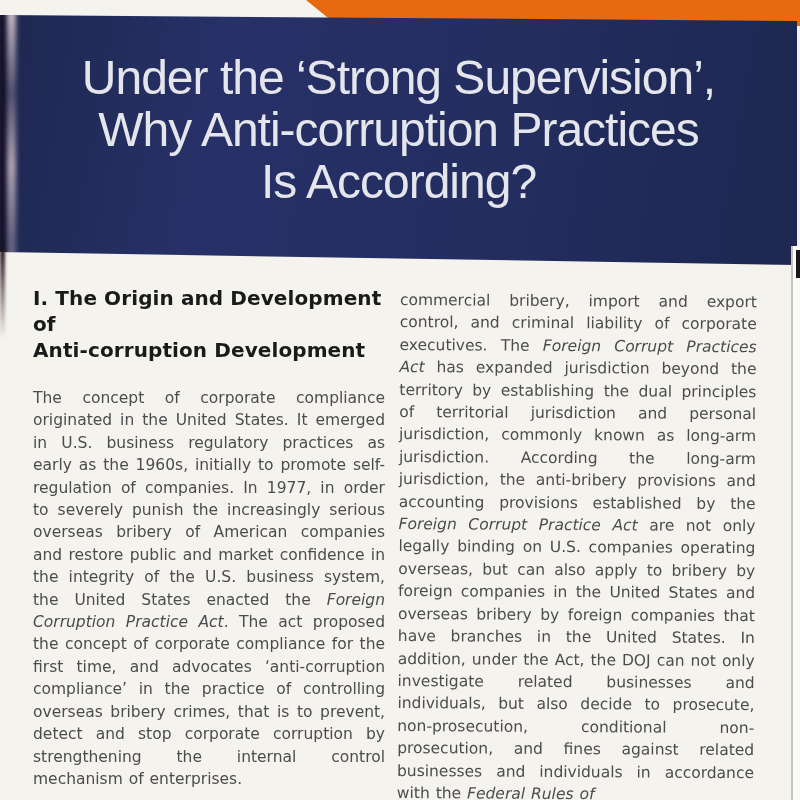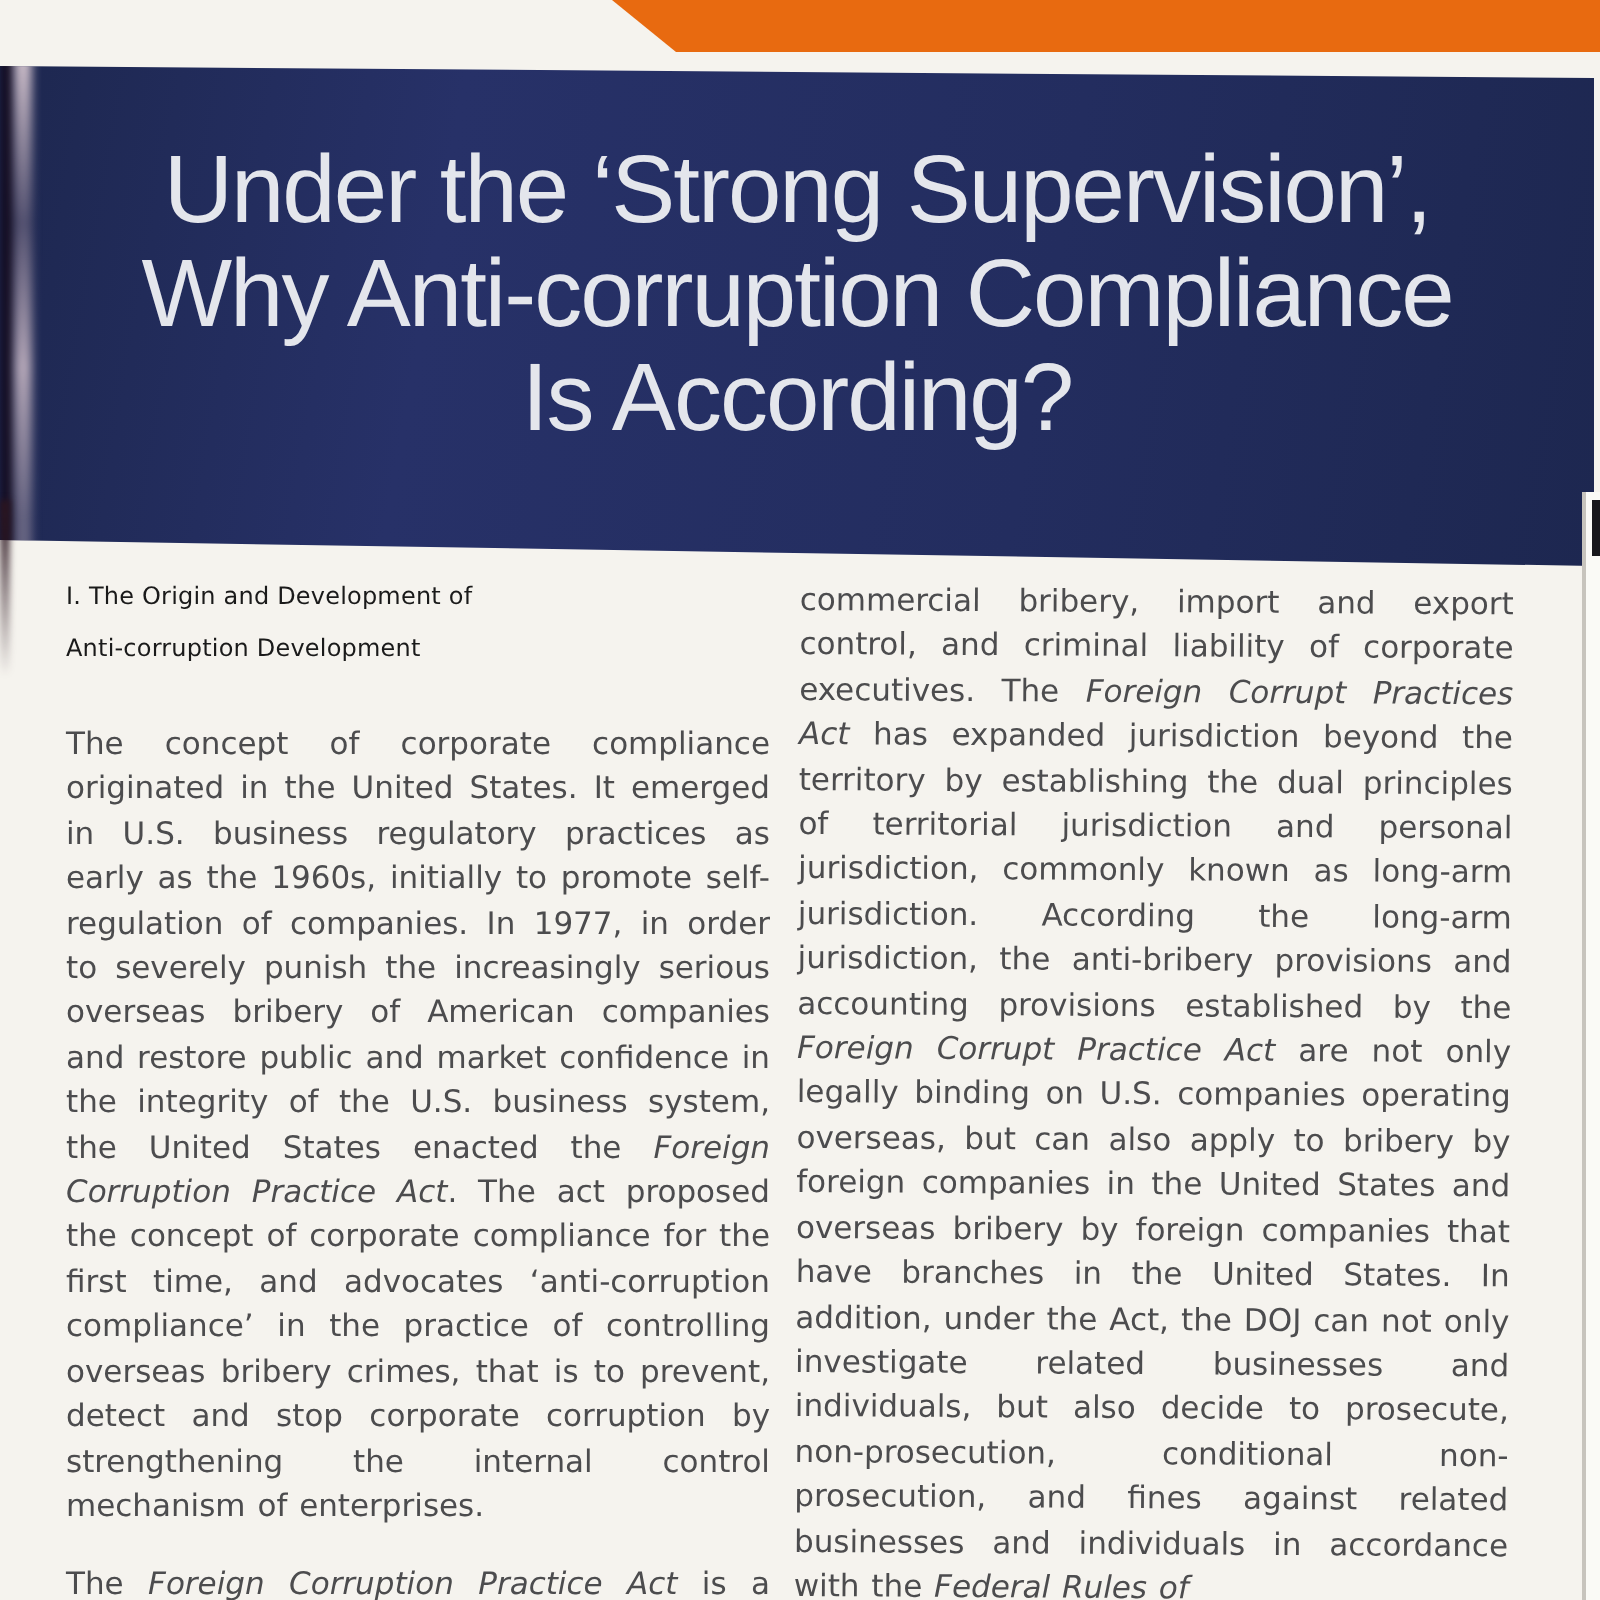--- a/index.html
+++ b/index.html
@@ -16,21 +16,21 @@
 
   
   .orange-corner {
     position: absolute; top: 0; left: 296px; width: 504px; height: 26px;
     background: var(--accent-orange, #e86a10);
     clip-path: polygon(10px 0, 100% 0, 100% 100%, 42px 100%);
   }
 
   
   .banner {
-    position: absolute; top: 18px; left: 0; width: 797px; height: 267px;
+    position: absolute; top: 0; left: 0; width: 797px; height: 267px;
     background: linear-gradient(100deg, #1d274f 0%, #273168 28%, var(--banner-navy, #232d5f) 65%, #1d2750 100%);
     clip-path: polygon(0 15px, 100% 21px, 100% 265px, 0 252px);
   }
   .spine-dark {
     position: absolute; left: 0; top: 0; bottom: 0; width: 7px;
     background: rgba(18, 8, 26, 0.85);
     filter: blur(2px);
   }
   .spine-streak {
     position: absolute; left: 7px; top: 0; bottom: 0; width: 9px;
@@ -65,21 +65,21 @@
 
   
   .columns {
     position: absolute; left: 33px; top: 285px; width: 724px;
     display: flex; gap: 15px;
   }
   .col-left  { width: 352px; }
   .col-right { width: 357px; padding-top: 4px; transform: rotate(0.35deg); transform-origin: 0 0; }
 
   .heading {
-    font-size: 12px; line-height: 26px; font-weight: normal;
+    font-size: 20px; line-height: 26px; font-weight: bold;
     color: var(--heading-text, #1a1a1a);
     margin-bottom: 24px;
     letter-spacing: 0.1px;
   }
   .heading span { display: block; }
 
   .body-par {
     font-size: 15.5px; line-height: 22.4px;
     color: var(--body-text, #4c4c4e);
     text-align: justify;
@@ -93,21 +93,21 @@
 
 <div class="page">
 
   <div class="orange-corner"></div>
 
   <div class="banner">
     <div class="spine-dark"></div>
     <div class="spine-streak"></div>
     <h1 class="title">
       <span class="line">Under the ‘Strong Supervision’,</span>
-      <span class="line">Why Anti-corruption Compliance</span>
+      <span class="line">Why Anti-corruption Practices</span>
       <span class="line">Is According?</span>
     </h1>
   </div>
 
   <div class="below-banner-mark"></div>
 
   <div class="edge-light"></div>
   <div class="edge-line"></div>
   <div class="edge-mark"></div>
 

